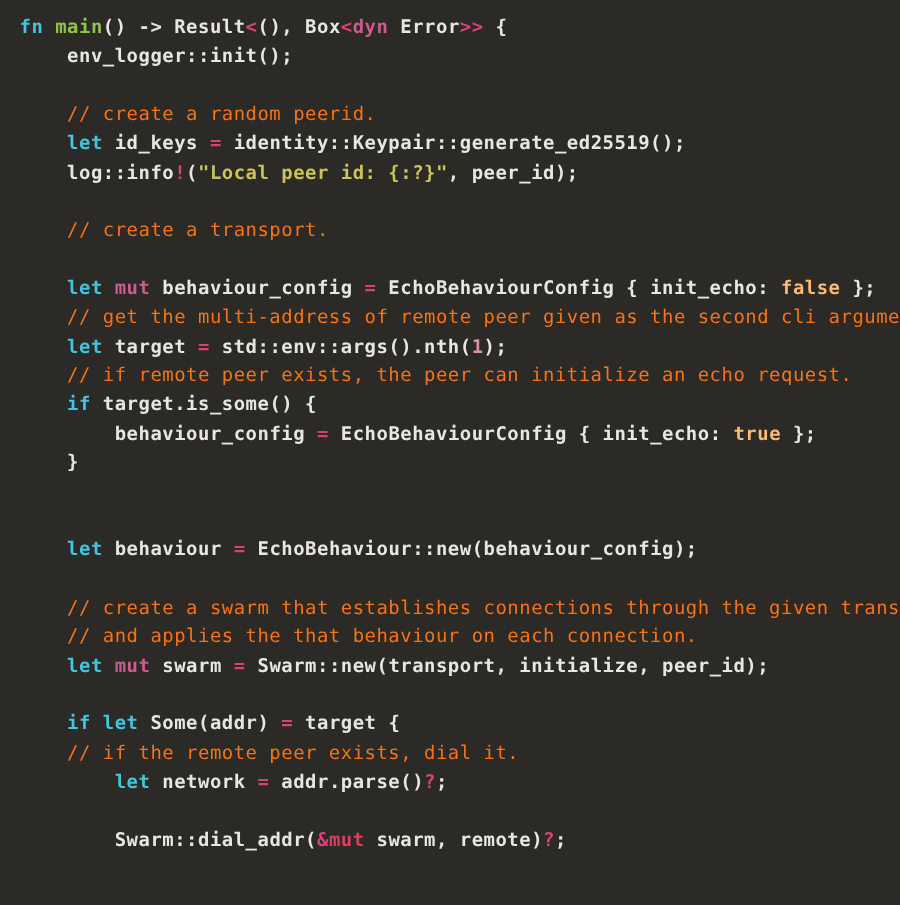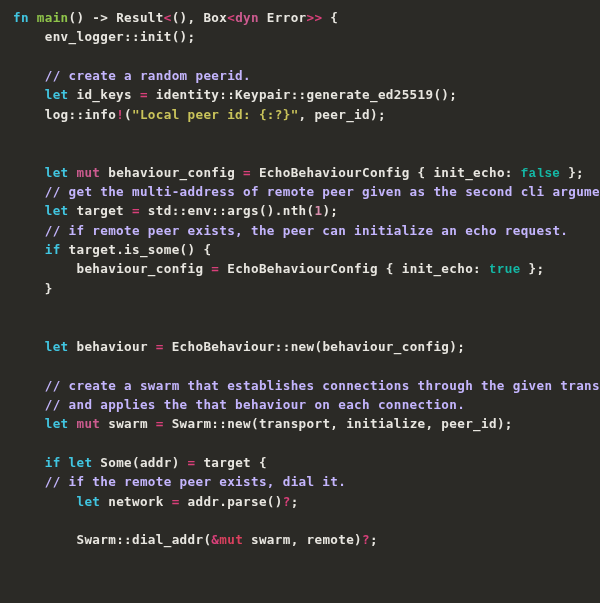--- a/index.html
+++ b/index.html
@@ -33,36 +33,37 @@
     color: #e8e6e0;
   }
   
   .t-plain    { color: #e8e6e0; }
   .t-kw       { color: #41c5e0; }           
   .t-kw2      { color: #cc5b8f; }           
   .t-kwred    { color: #d9405e; }           
   .t-fnname   { color: #8fc44a; }
   .t-op       { color: #d9407a; }           
   .t-str      { color: #c9c35a; }           
-  .t-bool     { color: #14b8a6; font-family: Liberation Mono, monospace; }           
+  .t-bool     { color: #fdba74; }           
   .t-num      { color: #d98fae; }           
-  .t-comment  { color: #c4b5fd; font-weight: bold; }
+  .t-comment  { color: #f97316; font-weight: normal; }
 </style>
 </head>
 <body>
 
 <div id="code-surface">
   <div id="code-lines">
       <div class="code-line"><span class="t-kw">fn</span><span class="t-plain"> </span><span class="t-fnname">main</span><span class="t-plain">() -&gt; Result</span><span class="t-op">&lt;</span><span class="t-plain">(), Box</span><span class="t-op">&lt;</span><span class="t-kw2">dyn</span><span class="t-plain"> Error</span><span class="t-op">&gt;&gt;</span><span class="t-plain"> {</span></div>
       <div class="code-line"><span class="t-plain">    </span><span class="t-plain">env_logger::init();</span></div>
       <div class="code-line">&nbsp;</div>
       <div class="code-line"><span class="t-plain">    </span><span class="t-comment">// create a random peerid.</span></div>
       <div class="code-line"><span class="t-plain">    </span><span class="t-kw">let</span><span class="t-plain"> id_keys </span><span class="t-op">=</span><span class="t-plain"> identity::Keypair::generate_ed25519();</span></div>
       <div class="code-line"><span class="t-plain">    </span><span class="t-plain">log::info</span><span class="t-op">!</span><span class="t-plain">(</span><span class="t-str">"Local peer id: {:?}"</span><span class="t-plain">, peer_id);</span></div>
       <div class="code-line">&nbsp;</div>
+      <div class="code-line"><span class="t-plain">    </span><span class="t-comment">// create a transport.</span></div>
       <div class="code-line">&nbsp;</div>
       <div class="code-line"><span class="t-plain">    </span><span class="t-kw">let</span><span class="t-plain"> </span><span class="t-kw2">mut</span><span class="t-plain"> behaviour_config </span><span class="t-op">=</span><span class="t-plain"> EchoBehaviourConfig { init_echo: </span><span class="t-bool">false</span><span class="t-plain"> };</span></div>
       <div class="code-line"><span class="t-plain">    </span><span class="t-comment">// get the multi-address of remote peer given as the second cli argument.</span></div>
       <div class="code-line"><span class="t-plain">    </span><span class="t-kw">let</span><span class="t-plain"> target </span><span class="t-op">=</span><span class="t-plain"> std::env::args().nth(</span><span class="t-num">1</span><span class="t-plain">);</span></div>
       <div class="code-line"><span class="t-plain">    </span><span class="t-comment">// if remote peer exists, the peer can initialize an echo request.</span></div>
       <div class="code-line"><span class="t-plain">    </span><span class="t-kw">if</span><span class="t-plain"> target.is_some() {</span></div>
       <div class="code-line"><span class="t-plain">        </span><span class="t-plain">behaviour_config </span><span class="t-op">=</span><span class="t-plain"> EchoBehaviourConfig { init_echo: </span><span class="t-bool">true</span><span class="t-plain"> };</span></div>
       <div class="code-line"><span class="t-plain">    </span><span class="t-plain">}</span></div>
       <div class="code-line">&nbsp;</div>
       <div class="code-line"><span class="t-plain">    </span></div>

